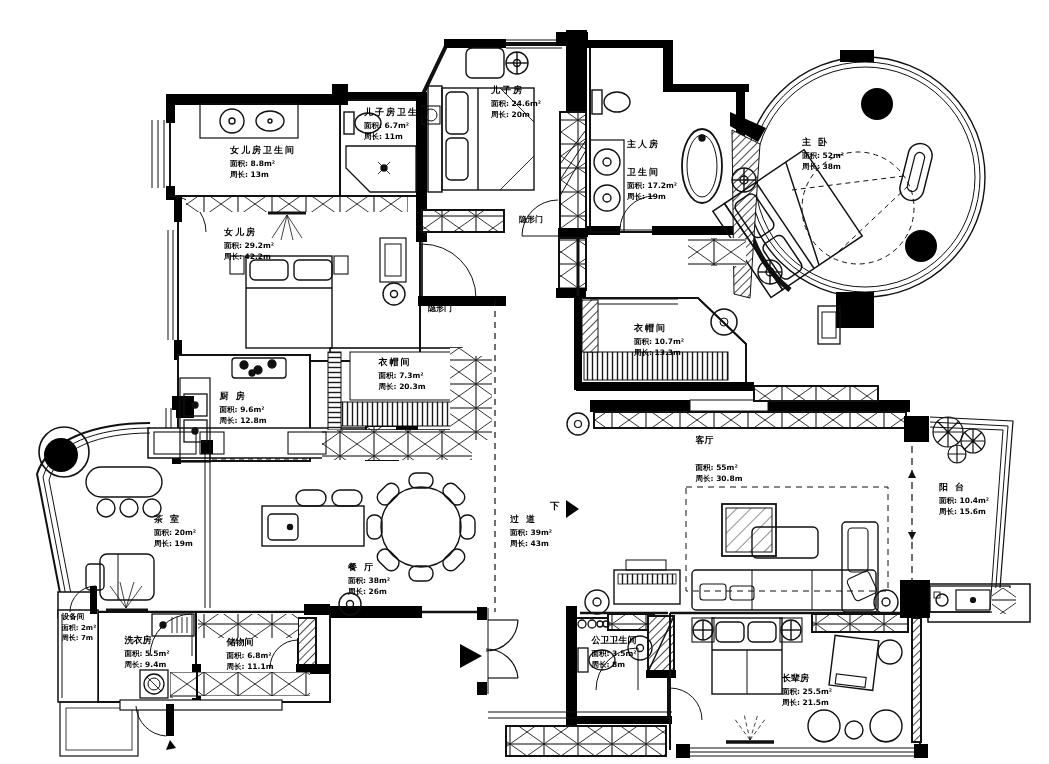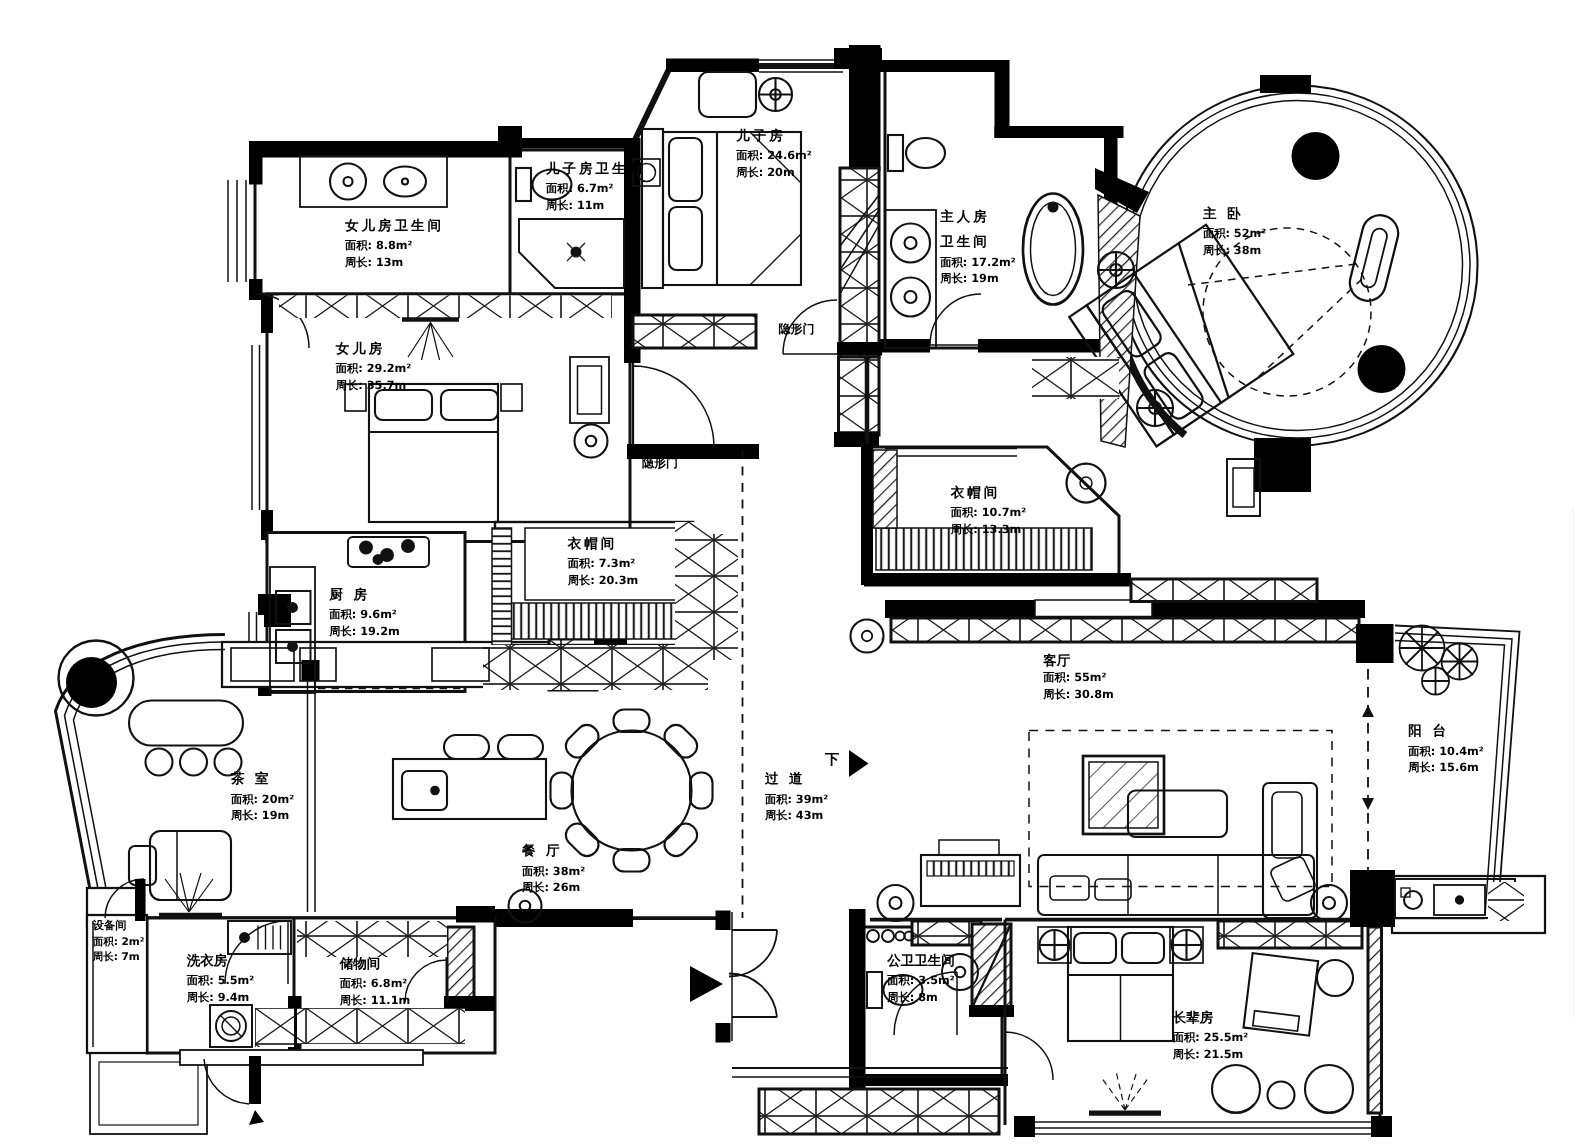--- a/index.html
+++ b/index.html
@@ -531,54 +531,54 @@
   <div class="rline">周长: 11m</div>
 </div>
 
 <div class="room-label" style="left:516px;top:84px">
   <div class="rname">儿子房</div>
   <div class="rline">面积: 24.6m²</div>
   <div class="rline">周长: 20m</div>
 </div>
 
 <div class="room-label" style="left:652px;top:138px">
-  <div class="rname" style="margin-bottom:4px">主人房</div>
+  <div class="rname" style="margin-bottom:15px">主人房</div>
   <div class="rname">卫生间</div>
   <div class="rline">面积: 17.2m²</div>
   <div class="rline">周长: 19m</div>
 </div>
 
 <div class="room-label" style="left:823px;top:136px">
   <div class="rname">主 卧</div>
   <div class="rline">面积: 52m²</div>
   <div class="rline">周长: 38m</div>
 </div>
 
 <div class="room-label" style="left:249px;top:226px">
   <div class="rname">女儿房</div>
   <div class="rline">面积: 29.2m²</div>
-  <div class="rline">周长: 35.7m</div>
+  <div class="rline">周长: 42.2m</div>
 </div>
 
 <div class="room-label" style="left:402px;top:356px">
   <div class="rname">衣帽间</div>
   <div class="rline">面积: 7.3m²</div>
   <div class="rline">周长: 20.3m</div>
 </div>
 
 <div class="room-label" style="left:659px;top:322px">
   <div class="rname">衣帽间</div>
   <div class="rline">面积: 10.7m²</div>
   <div class="rline">周长: 13.3m</div>
 </div>
 
 <div class="room-label" style="left:243px;top:390px">
   <div class="rname">厨 房</div>
   <div class="rline">面积: 9.6m²</div>
-  <div class="rline">周长: 19.2m</div>
+  <div class="rline">周长: 12.8m</div>
 </div>
 
 <div class="room-label" style="left:175px;top:513px">
   <div class="rname">茶 室</div>
   <div class="rline">面积: 20m²</div>
   <div class="rline">周长: 19m</div>
 </div>
 
 <div class="room-label" style="left:369px;top:561px">
   <div class="rname">餐 厅</div>
@@ -586,21 +586,21 @@
   <div class="rline">周长: 26m</div>
 </div>
 
 <div class="room-label" style="left:531px;top:513px">
   <div class="rname">过 道</div>
   <div class="rline">面积: 39m²</div>
   <div class="rline">周长: 43m</div>
 </div>
 
 <div class="room-label" style="left:719px;top:434px">
-  <div class="rname" style="letter-spacing:0;margin-bottom:0">客厅</div>
+  <div class="rname" style="letter-spacing:0;margin-bottom:16px">客厅</div>
   <div class="rline">面积: 55m²</div>
   <div class="rline">周长: 30.8m</div>
 </div>
 
 <div class="room-label" style="left:964px;top:481px">
   <div class="rname">阳 台</div>
   <div class="rline">面积: 10.4m²</div>
   <div class="rline">周长: 15.6m</div>
 </div>
 

